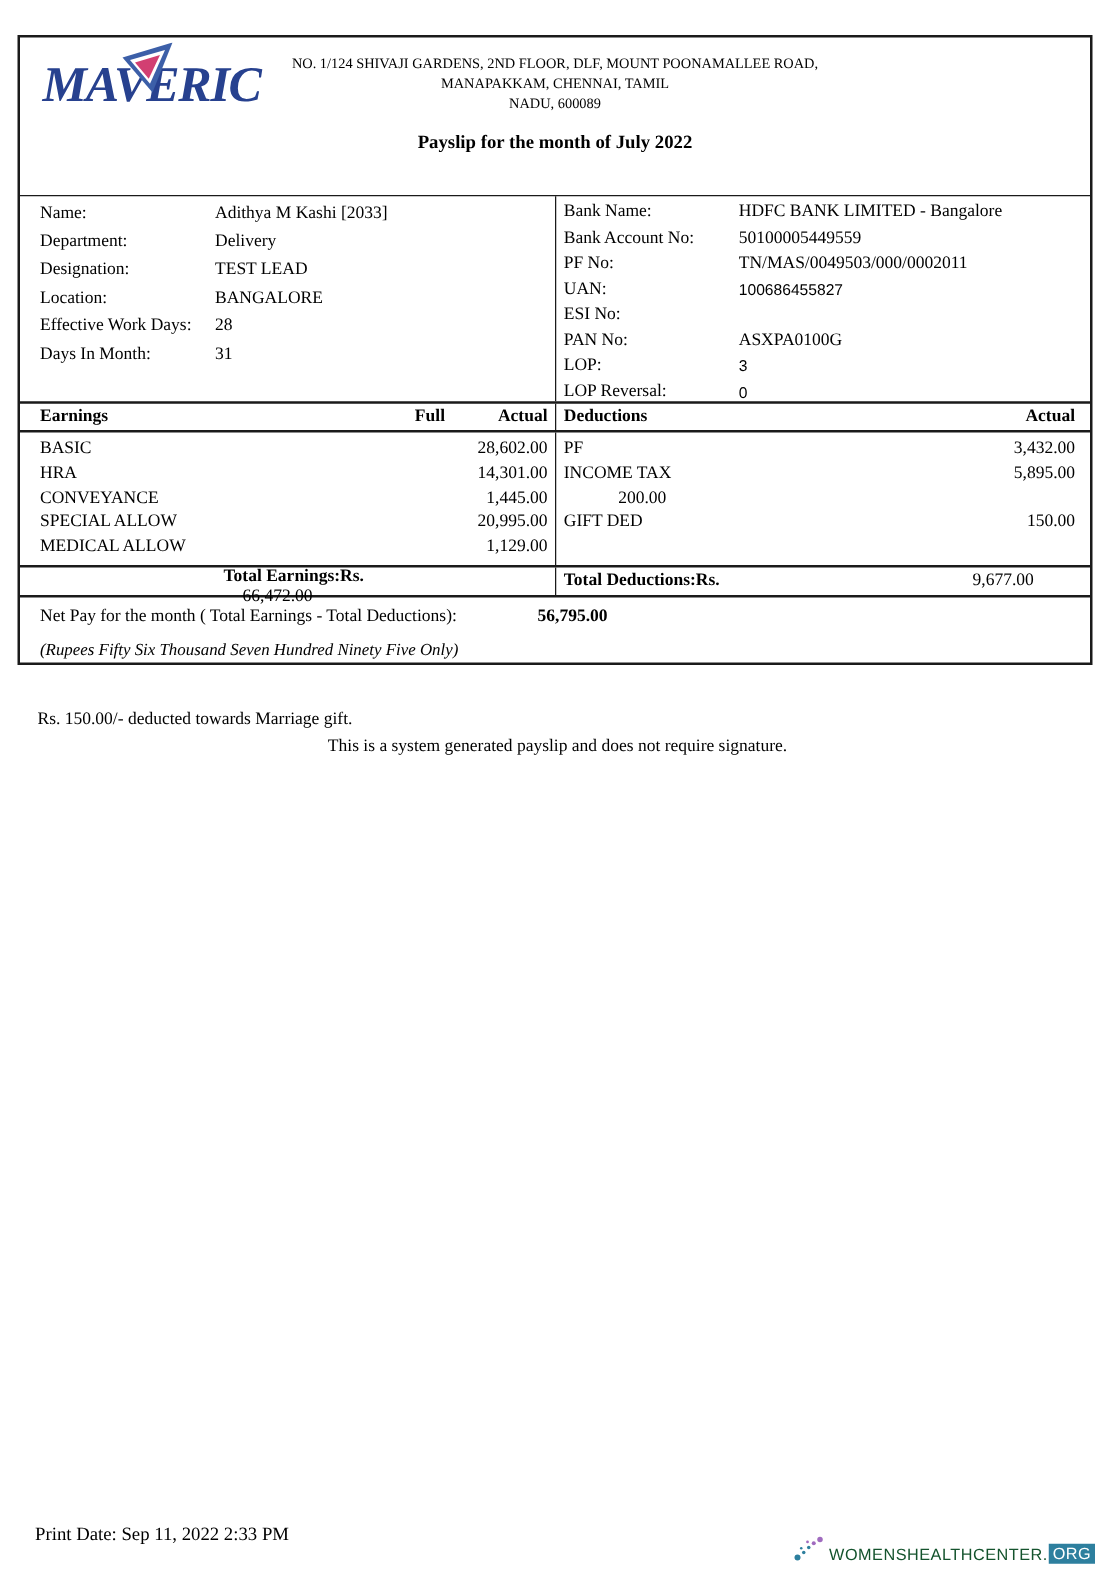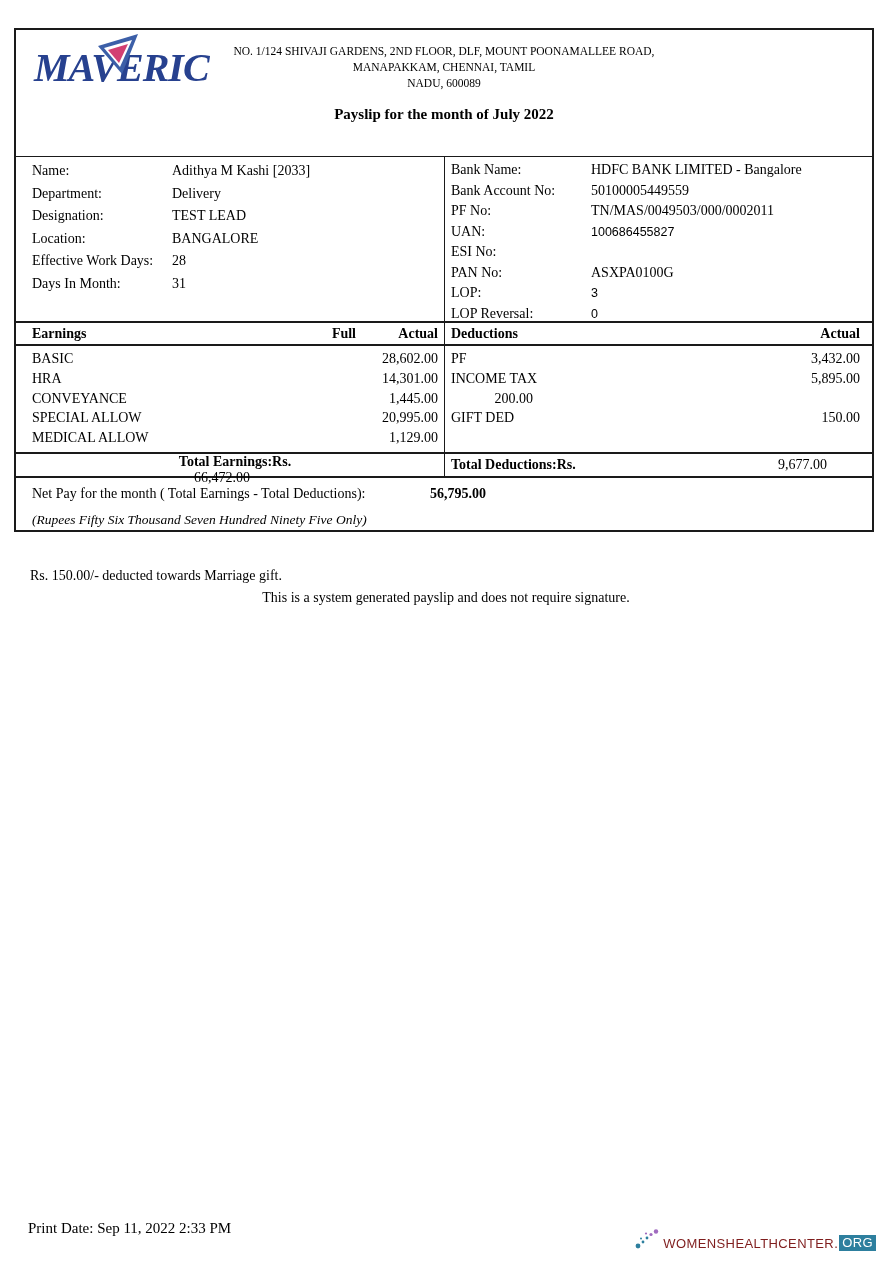--- a/index.html
+++ b/index.html
@@ -69,21 +69,21 @@
   .netpay-label { width:398px; flex:0 0 398px; }
   .netpay-value { font-weight:bold; }
   .netpay-words { font-style:italic; font-size:13.5px; margin-top:10px; }
   
   .note-gift { position:absolute; left:30px; top:568px; font-size:14px; }
   .note-system { position:absolute; left:0; top:590px; width:892px; text-align:center; font-size:14px; }
   
   .print-date { position:absolute; left:28px; top:1220px; font-size:15px; }
   .brand { position:absolute; right:16px; top:1228px; display:flex; align-items:flex-end; }
   .brand-dots { margin-right:2px; margin-bottom:1px; }
-  .brand-name { font-family:"Liberation Sans", sans-serif; font-size:13px; letter-spacing:.4px; color:#7f1d1d; }
+  .brand-name { font-family:"Liberation Sans", sans-serif; font-size:13px; letter-spacing:.4px; color:#14532d; }
   .brand-org { font-family:"Liberation Sans", sans-serif; font-size:13px; letter-spacing:.4px;
                color:#ffffff; background:#2d7f9e; padding:0 3px 1px 3px; margin-left:1px; }
 </style>
 </head>
 <body>
 
 <div class="sheet">
 
   <div class="head">
     <div class="logo">

